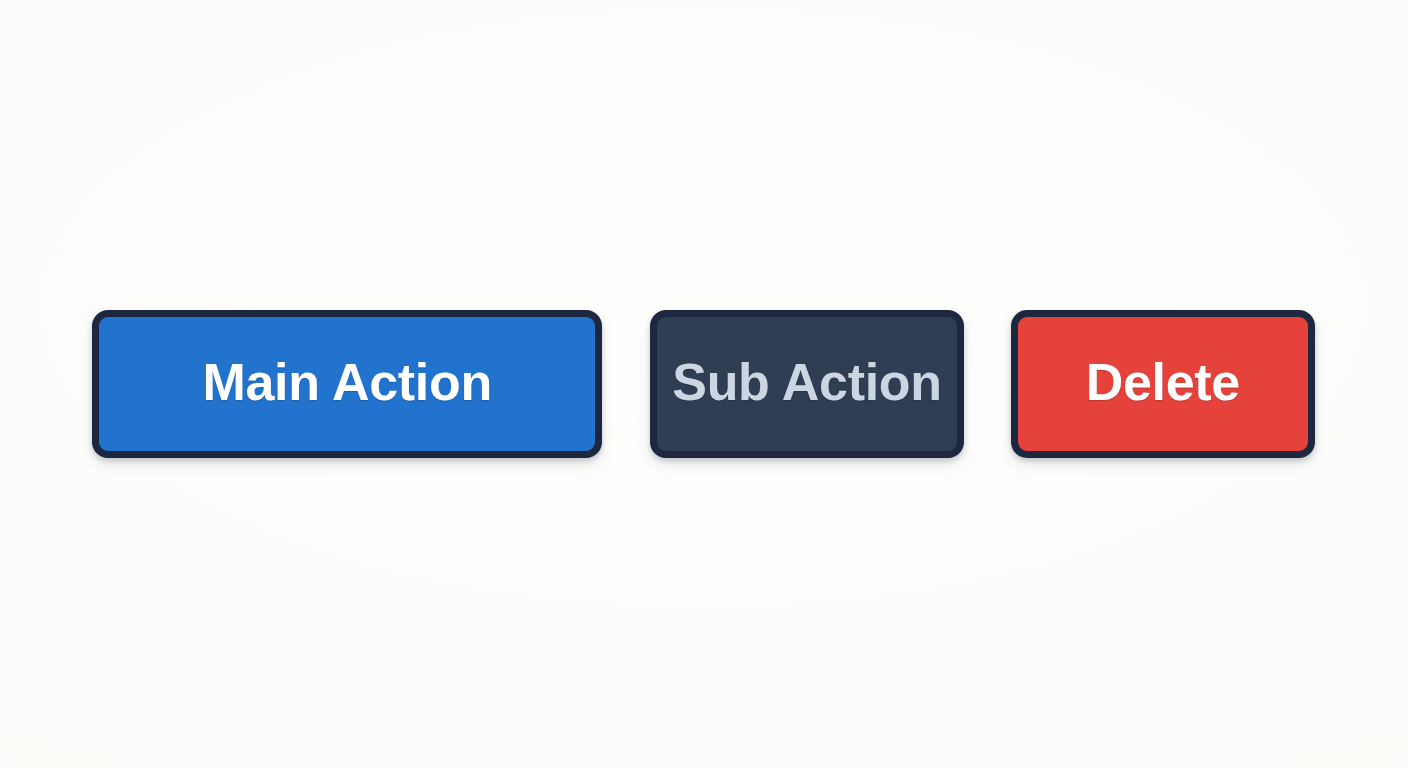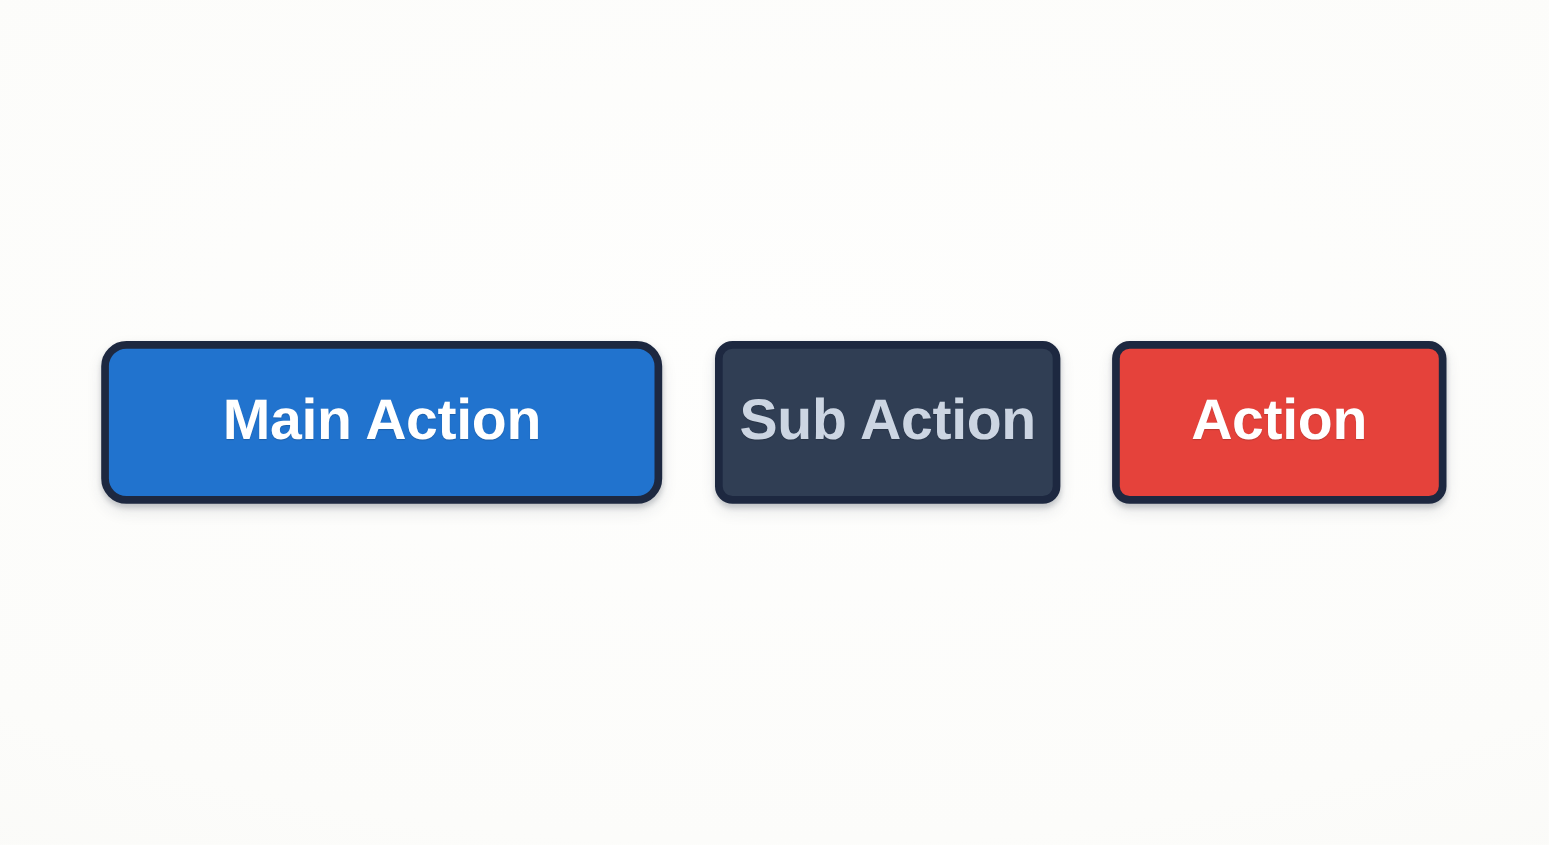--- a/index.html
+++ b/index.html
@@ -57,21 +57,21 @@
       0 7px 14px rgba(40, 48, 66, 0.10);
   }
 
   .btn-label {
     display: block;
     padding-bottom: 4px;
     text-shadow: 0 1px 1px rgba(0, 0, 0, 0.18);
   }
 
   
-  #btn-main   { width: 515px; border-radius: 23px; }
+  #btn-main   { width: 515px; }
   #btn-sub    { width: 316px; margin-left: 48px; }
   #btn-delete { width: 307px; margin-left: 47px; }
 
   
   .btn-primary   { }
   .btn-secondary { }
   .btn-danger    { }
 </style>
 </head>
 <body style="background-color: rgb(253, 253, 251);">
@@ -82,18 +82,18 @@
 
     <button id="btn-main" class="btn btn-primary" style="background-color: rgb(33, 115, 206); color: rgb(255, 255, 255); border-color: rgb(29, 40, 64);">
       <span class="btn-label">Main Action</span>
     </button>
 
     <button id="btn-sub" class="btn btn-secondary" style="background-color: rgb(48, 62, 84); color: rgb(204, 213, 226); border-color: rgb(29, 40, 64);">
       <span class="btn-label">Sub Action</span>
     </button>
 
     <button id="btn-delete" class="btn btn-danger" style="background-color: rgb(229, 66, 59); color: rgb(255, 255, 255); border-color: rgb(29, 40, 64);">
-      <span class="btn-label">Action</span>
+      <span class="btn-label">Delete</span>
     </button>
 
   </div>
 
 </div>
 
 </body></html>

